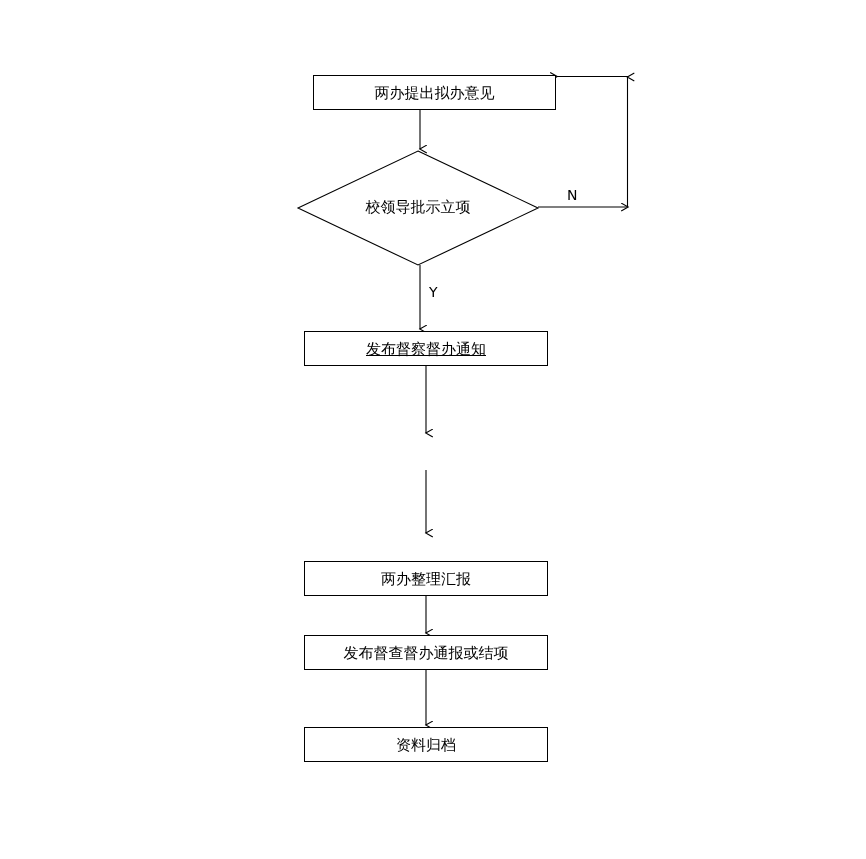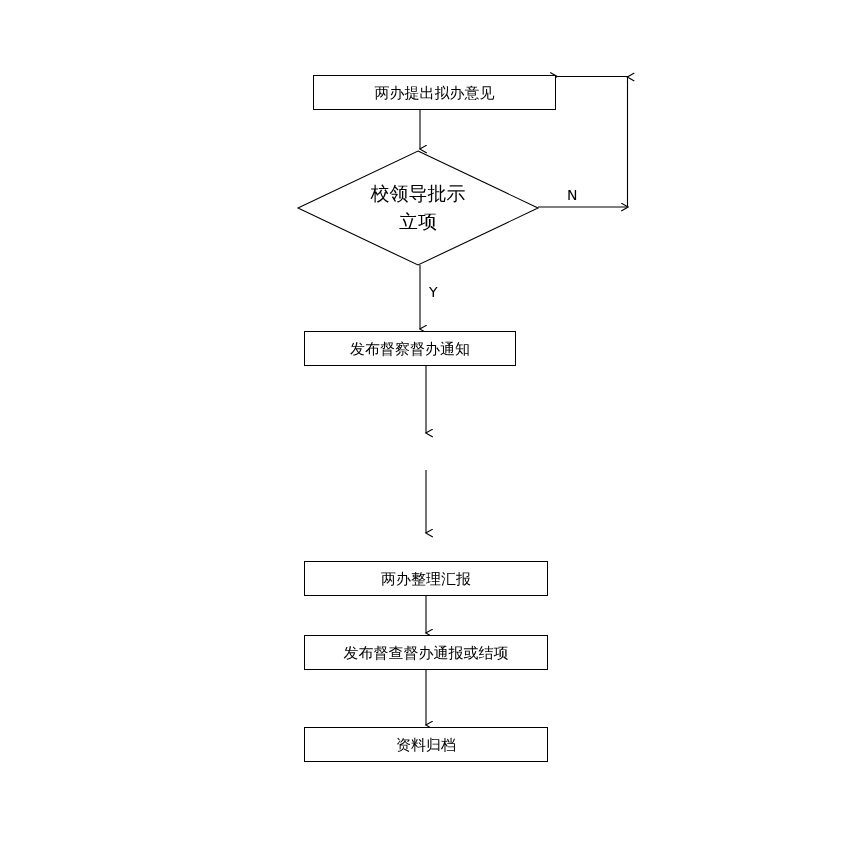--- a/index.html
+++ b/index.html
@@ -44,21 +44,21 @@
   }
   .decision-wrap {
     position: absolute;
     display: flex;
     align-items: center;
     justify-content: center;
   }
   .decision-text {
     position: relative;
     z-index: 2;
-    font-size: 19px;
+    font-size: 15px;
     line-height: 1.45;
     color: #000000;
     text-align: center;
     width: 110px;
     word-break: break-all;
   }
   .branch-label {
     position: absolute;
     font-size: 14px;
     color: #000000;
@@ -109,21 +109,21 @@
     <span class="node-label">两办提出拟办意见</span>
   </div>
 
   <div class="decision-wrap" style="left:298px; top:151px; width:240px; height:114px;">
     <span class="decision-text">校领导批示立项</span>
   </div>
 
   <span class="branch-label" style="left:567px; top:188px;">N</span>
   <span class="branch-label" style="left:429px; top:285px;">Y</span>
 
-  <div class="node-box" style="left:304px; top:331px; width:212px; height:35px;">
+  <div class="node-box" style="left:304px; top:331px; width:244px; height:35px;text-decoration:underline;">
     <span class="node-label">发布督察督办通知</span>
   </div>
 
 
   <div class="node-box" style="left:304px; top:561px; width:244px; height:35px;">
     <span class="node-label">两办整理汇报</span>
   </div>
 
   <div class="node-box" style="left:304px; top:635px; width:244px; height:35px;">
     <span class="node-label">发布督查督办通报或结项</span>

